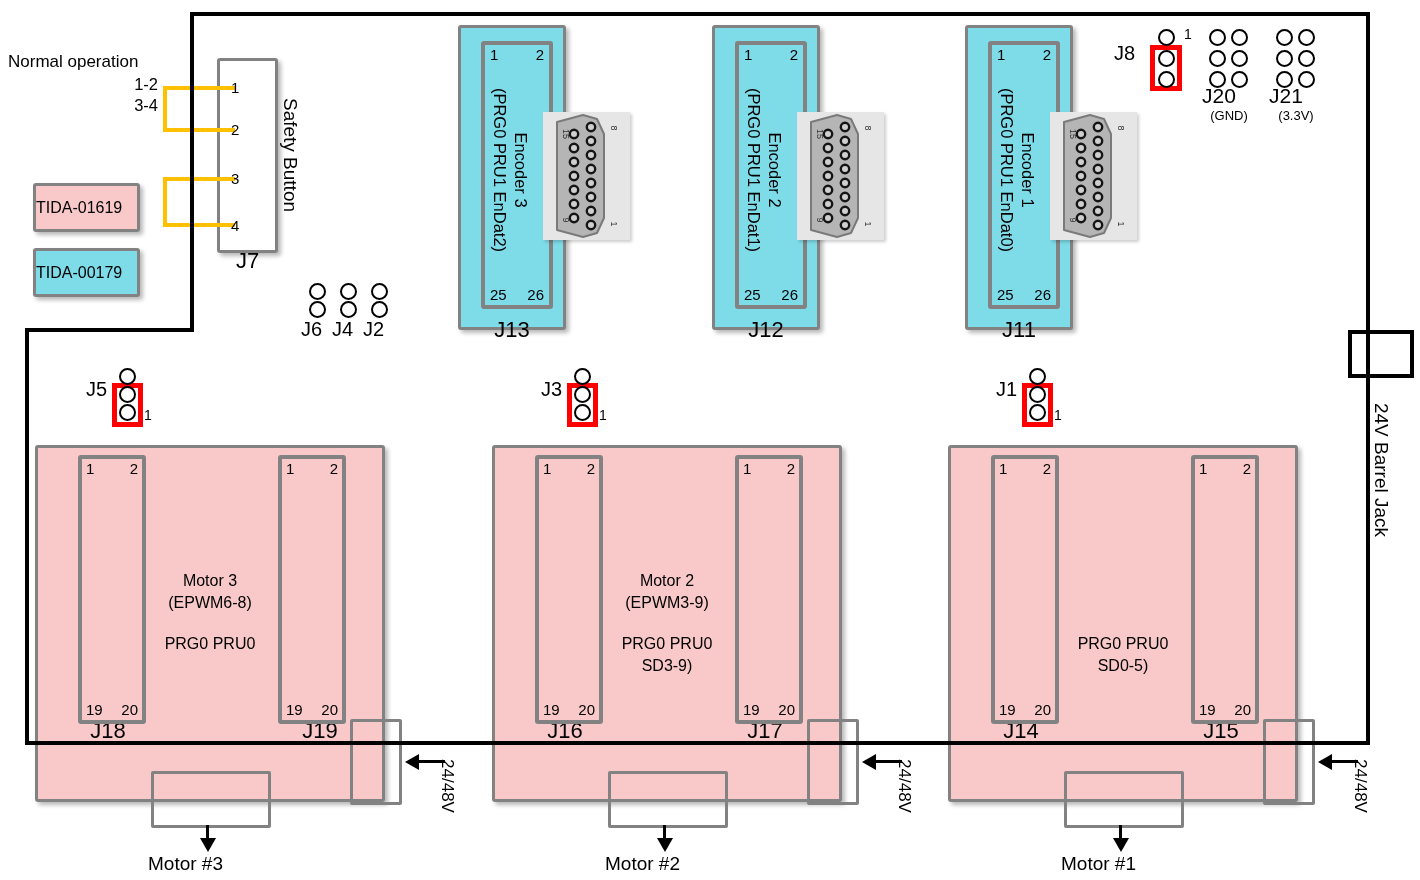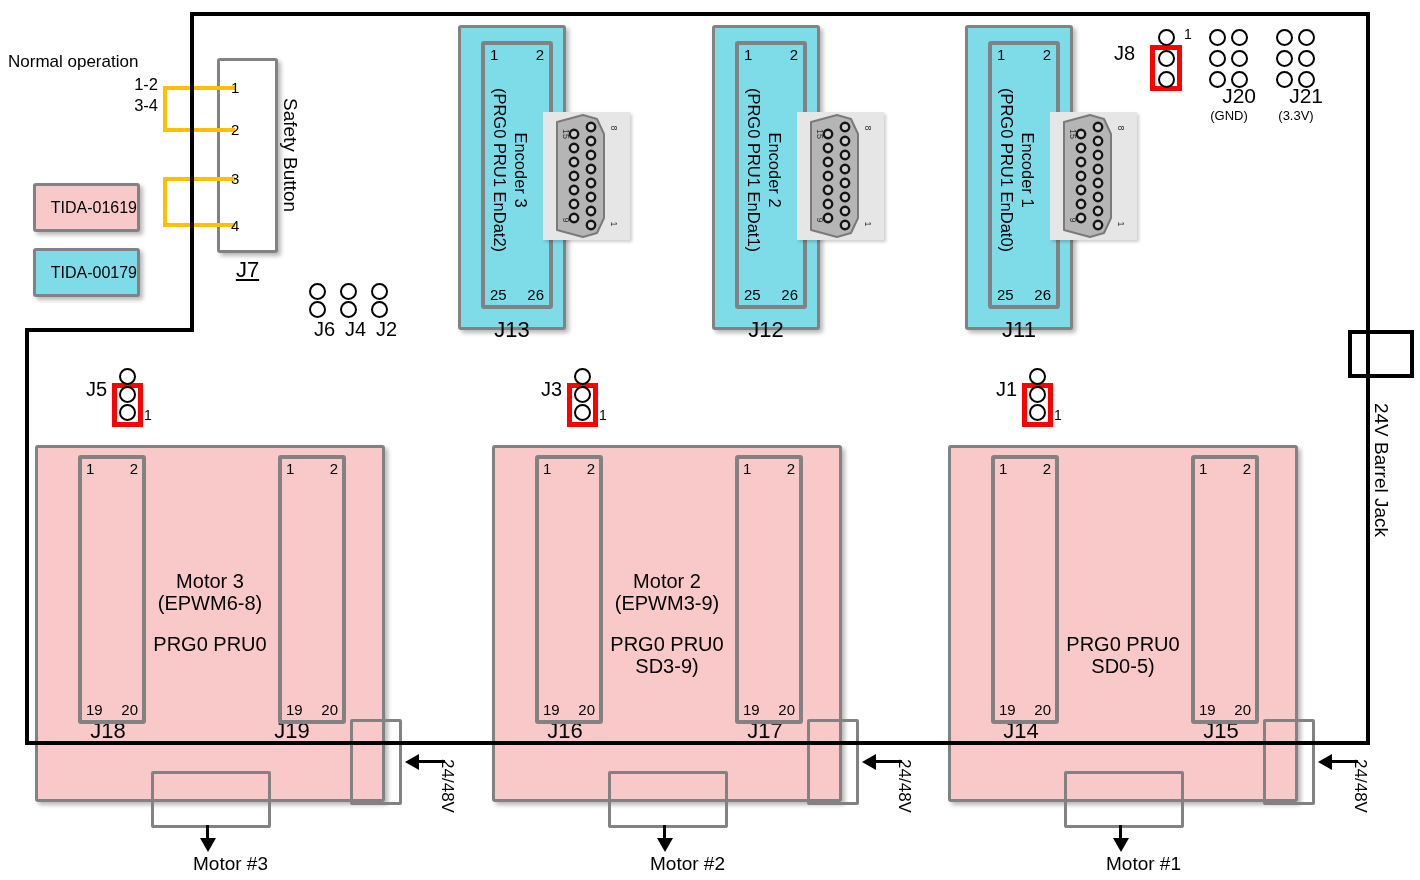--- a/index.html
+++ b/index.html
@@ -21,24 +21,24 @@
   .tri-down{position:absolute;width:0;height:0;border-left:8px solid transparent;
             border-right:8px solid transparent;border-top:14px solid #000;z-index:4;}
   .tri-left{position:absolute;width:0;height:0;border-top:8px solid transparent;
             border-bottom:8px solid transparent;border-right:14px solid #000;z-index:4;}
   .enc-block{position:absolute;top:25px;width:108px;height:305px;background:#7EDBE8;z-index:1;box-sizing:border-box;}
   .enc-conn{position:absolute;left:20px;top:13px;width:64px;height:260px;}
   .enc-ref{position:absolute;left:0;top:272px;width:100%;margin-top:17px;}
   .motor-block{position:absolute;top:445px;width:350px;height:357px;background:#F9C8C8;z-index:1;box-sizing:border-box;}
   .motor-conn{position:absolute;top:7px;width:60px;height:261px;}
   .motor-ref{position:absolute;top:270px;width:100px;}
-  .motor-text{position:absolute;width:100%;text-align:center;font-size:20px;line-height:22px;}
+  .motor-text{position:absolute;width:100%;text-align:center;font-size:16px;line-height:22px;}
   .jref{position:absolute;font-size:20px;}
   .sub{font-size:13px;text-align:center;}
-  .ctr{text-align:right;}
+  .ctr{text-align:left;}
 </style>
 </head>
 <body>
 
 <div id="canvas">
 
   <div class="bl" style="left:190px;top:12px;width:1180px;height:4px;"></div>
   <div class="bl" style="left:1366px;top:12px;width:4px;height:733px;"></div>
   <div class="bl" style="left:25px;top:741px;width:1345px;height:4px;"></div>
   <div class="bl" style="left:25px;top:328px;width:4px;height:417px;"></div>
@@ -71,21 +71,21 @@
   </div>
 
   <div class="abs gbox" style="left:217px;top:58px;width:61px;height:195px;background:#fff;z-index:2;"></div>
   <div class="pin" style="left:231px;top:80px;z-index:5;">1</div>
   <div class="pin" style="left:231px;top:122px;z-index:5;">2</div>
   <div class="pin" style="left:231px;top:171px;z-index:5;">3</div>
   <div class="pin" style="left:231px;top:218px;z-index:5;">4</div>
   <div class="vtext" style="left:290px;top:155px;">
     <span style="font-size:19px;">Safety Button</span>
   </div>
-  <div class="abs ref" style="left:217px;top:257px;width:61px;text-decoration:underline;">J7</div>
+  <div class="abs ref" style="left:217px;top:248px;width:61px;">J7</div>
 
   <div class="enc-block gbox" style="left:458px;">
     <div class="enc-conn conn">
       <div class="pin" style="left:5px;top:2px;">1</div>
       <div class="pin" style="right:5px;top:2px;">2</div>
       <div class="pin" style="left:5px;bottom:2px;">25</div>
       <div class="pin" style="right:5px;bottom:2px;">26</div>
     </div>
     <div class="enc-ref ref">J13</div>
   </div>
@@ -273,21 +273,21 @@
       <div class="pin" style="left:4px;bottom:2px;">19</div>
       <div class="pin" style="right:4px;bottom:2px;">20</div>
     </div>
     <div class="motor-conn conn" style="left:240px;">
       <div class="pin" style="left:4px;top:2px;">1</div>
       <div class="pin" style="right:4px;top:2px;">2</div>
       <div class="pin" style="left:4px;bottom:2px;">19</div>
       <div class="pin" style="right:4px;bottom:2px;">20</div>
     </div>
     <div class="motor-ref ref" style="left:20px;">J18</div>
-    <div class="motor-ref ref" style="left:204px;">J19</div>
+    <div class="motor-ref ref" style="left:232px;">J19</div>
     <div class="motor-text" style="top:122px;">
       <div>Motor 3</div>
       <div>(EPWM6-8)</div>
     </div>
     <div class="motor-text" style="top:185px;">
       <div>PRG0 PRU0</div>
     </div>
     <div class="abs" style="left:113px;top:323px;width:120px;height:57px;border:3px solid #828282;border-radius:2px;z-index:2;"></div>
     <div class="abs" style="left:312px;top:271px;width:52px;height:86px;border:3px solid #828282;border-radius:2px;z-index:2;"></div>
   </div>

